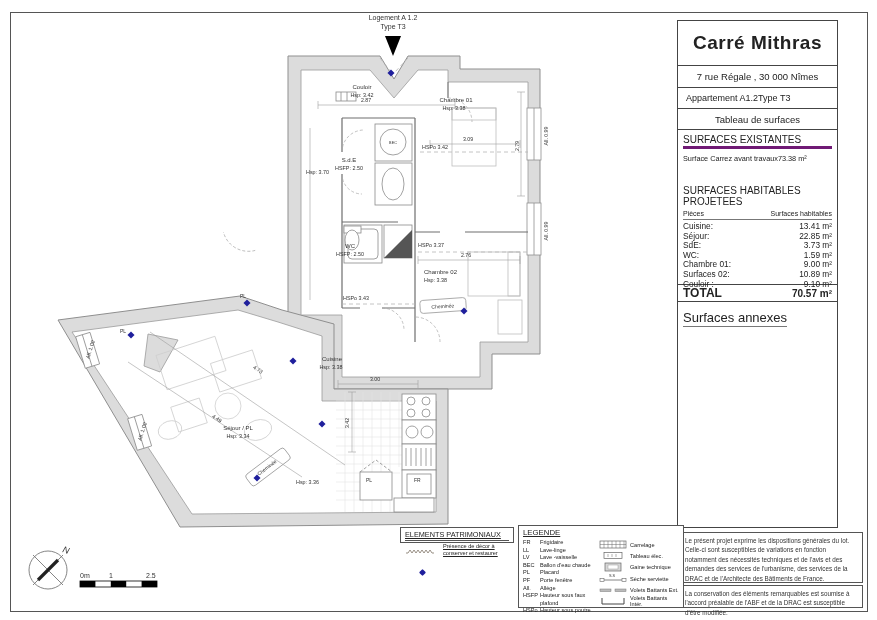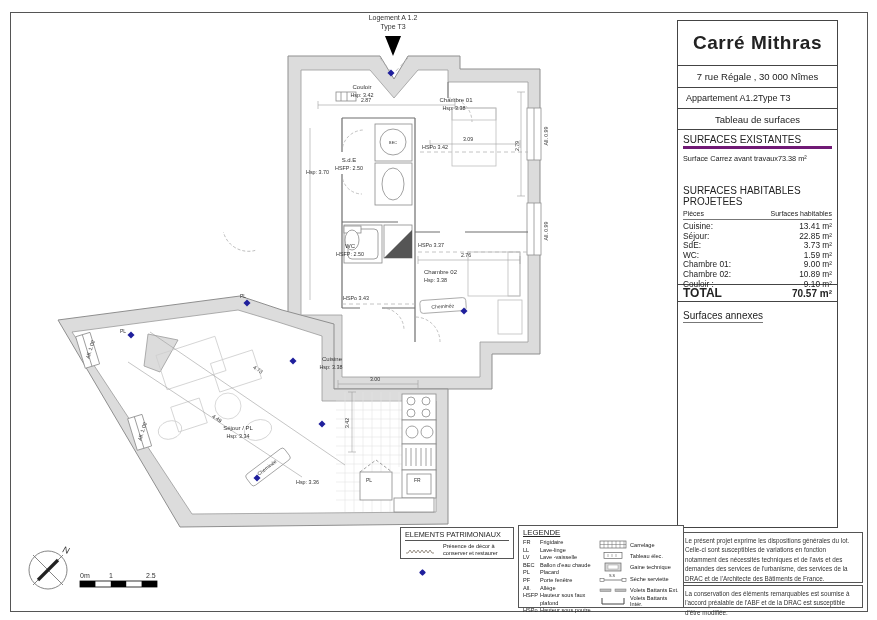--- a/index.html
+++ b/index.html
@@ -29,31 +29,31 @@
   .exist-line{display:flex;font-size:7.3px;padding-top:5px;}
   #tb-hab{height:107px;border-bottom:none;padding:0 5px;box-sizing:border-box;}
   #tb-hab h3{margin:0;padding:8px 0 3px 0;font-size:10px;font-weight:normal;}
   .hab-head{display:flex;justify-content:space-between;font-size:7px;
             border-bottom:1px solid #777;padding-bottom:2px;margin-bottom:2px;}
   .hab-row{display:flex;justify-content:space-between;font-size:8.3px;line-height:9.6px;}
   #tb-total{height:16px;display:flex;align-items:center;justify-content:space-between;
             padding:0 5px;border-top:1px solid #444;border-bottom:1px solid #444;
             font-weight:bold;}
   #tb-total .tl{font-size:12px;} #tb-total .tv{font-size:10px;}
-  #tb-annex{border-bottom:none;padding:8px 5px 0 5px;font-size:10px;}
+  #tb-annex{border-bottom:none;padding:8px 5px 0 5px;font-size:13px;}
   #tb-annex span{border-bottom:1px solid #777;padding-bottom:1px;}
   
   .notebox{position:absolute;left:679px;width:184px;border:1px solid #555;
            background:#fff;box-sizing:border-box;font-size:6.3px;line-height:1.5;
            padding:3px 5px;color:#333;}
   #note1{top:532px;height:51px;}
   #note2{top:585px;height:23px;}
   
-  #epbox{position:absolute;left:400px;top:527px;width:114px;height:32px;
-         border:1px solid #555;background:#fff;box-sizing:border-box;padding:2px 4px;}
+  #epbox{position:absolute;left:400px;top:527px;width:114px;height:16px;
+         border:1px solid #555;background:#fff;box-sizing:border-box;padding:2px 4px;text-decoration:underline;}
   #epbox .ttl{font-size:7.3px;border-bottom:1px solid #555;padding-bottom:1px;}
   #epbox .row{display:flex;gap:4px;margin-top:2px;}
   #epbox .sym{width:34px;text-align:center;}
   #epbox .txt{font-size:5.6px;line-height:1.25;flex:1;}
   .bluedot{display:inline-block;width:5px;height:5px;background:#1f1f9c;border-radius:1px;
            transform:rotate(45deg);}
   #lgbox{position:absolute;left:518px;top:525px;width:166px;height:83px;
          border:1px solid #555;background:#fff;box-sizing:border-box;padding:2px 4px;}
   #lgbox .ttl{font-size:7.8px;text-decoration:underline;margin-bottom:2px;}
   #lgbox .cols{display:flex;gap:4px;}
@@ -308,21 +308,21 @@
         </div>
       <div class="hab-row">
         <span>WC:</span>
           <span>1.59 m²</span>
         </div>
       <div class="hab-row">
         <span>Chambre 01:</span>
           <span>9.00 m²</span>
         </div>
       <div class="hab-row">
-        <span>Chambre 02:</span>
+        <span>Surfaces 02:</span>
           <span>10.89 m²</span>
         </div>
       <div class="hab-row">
         <span>Couloir :</span>
           <span>9.10 m²</span>
         </div>
     </div>
     <div id="tb-total">
       <span class="tl">TOTAL</span>
       <span class="tv">70.57 m²</span>

